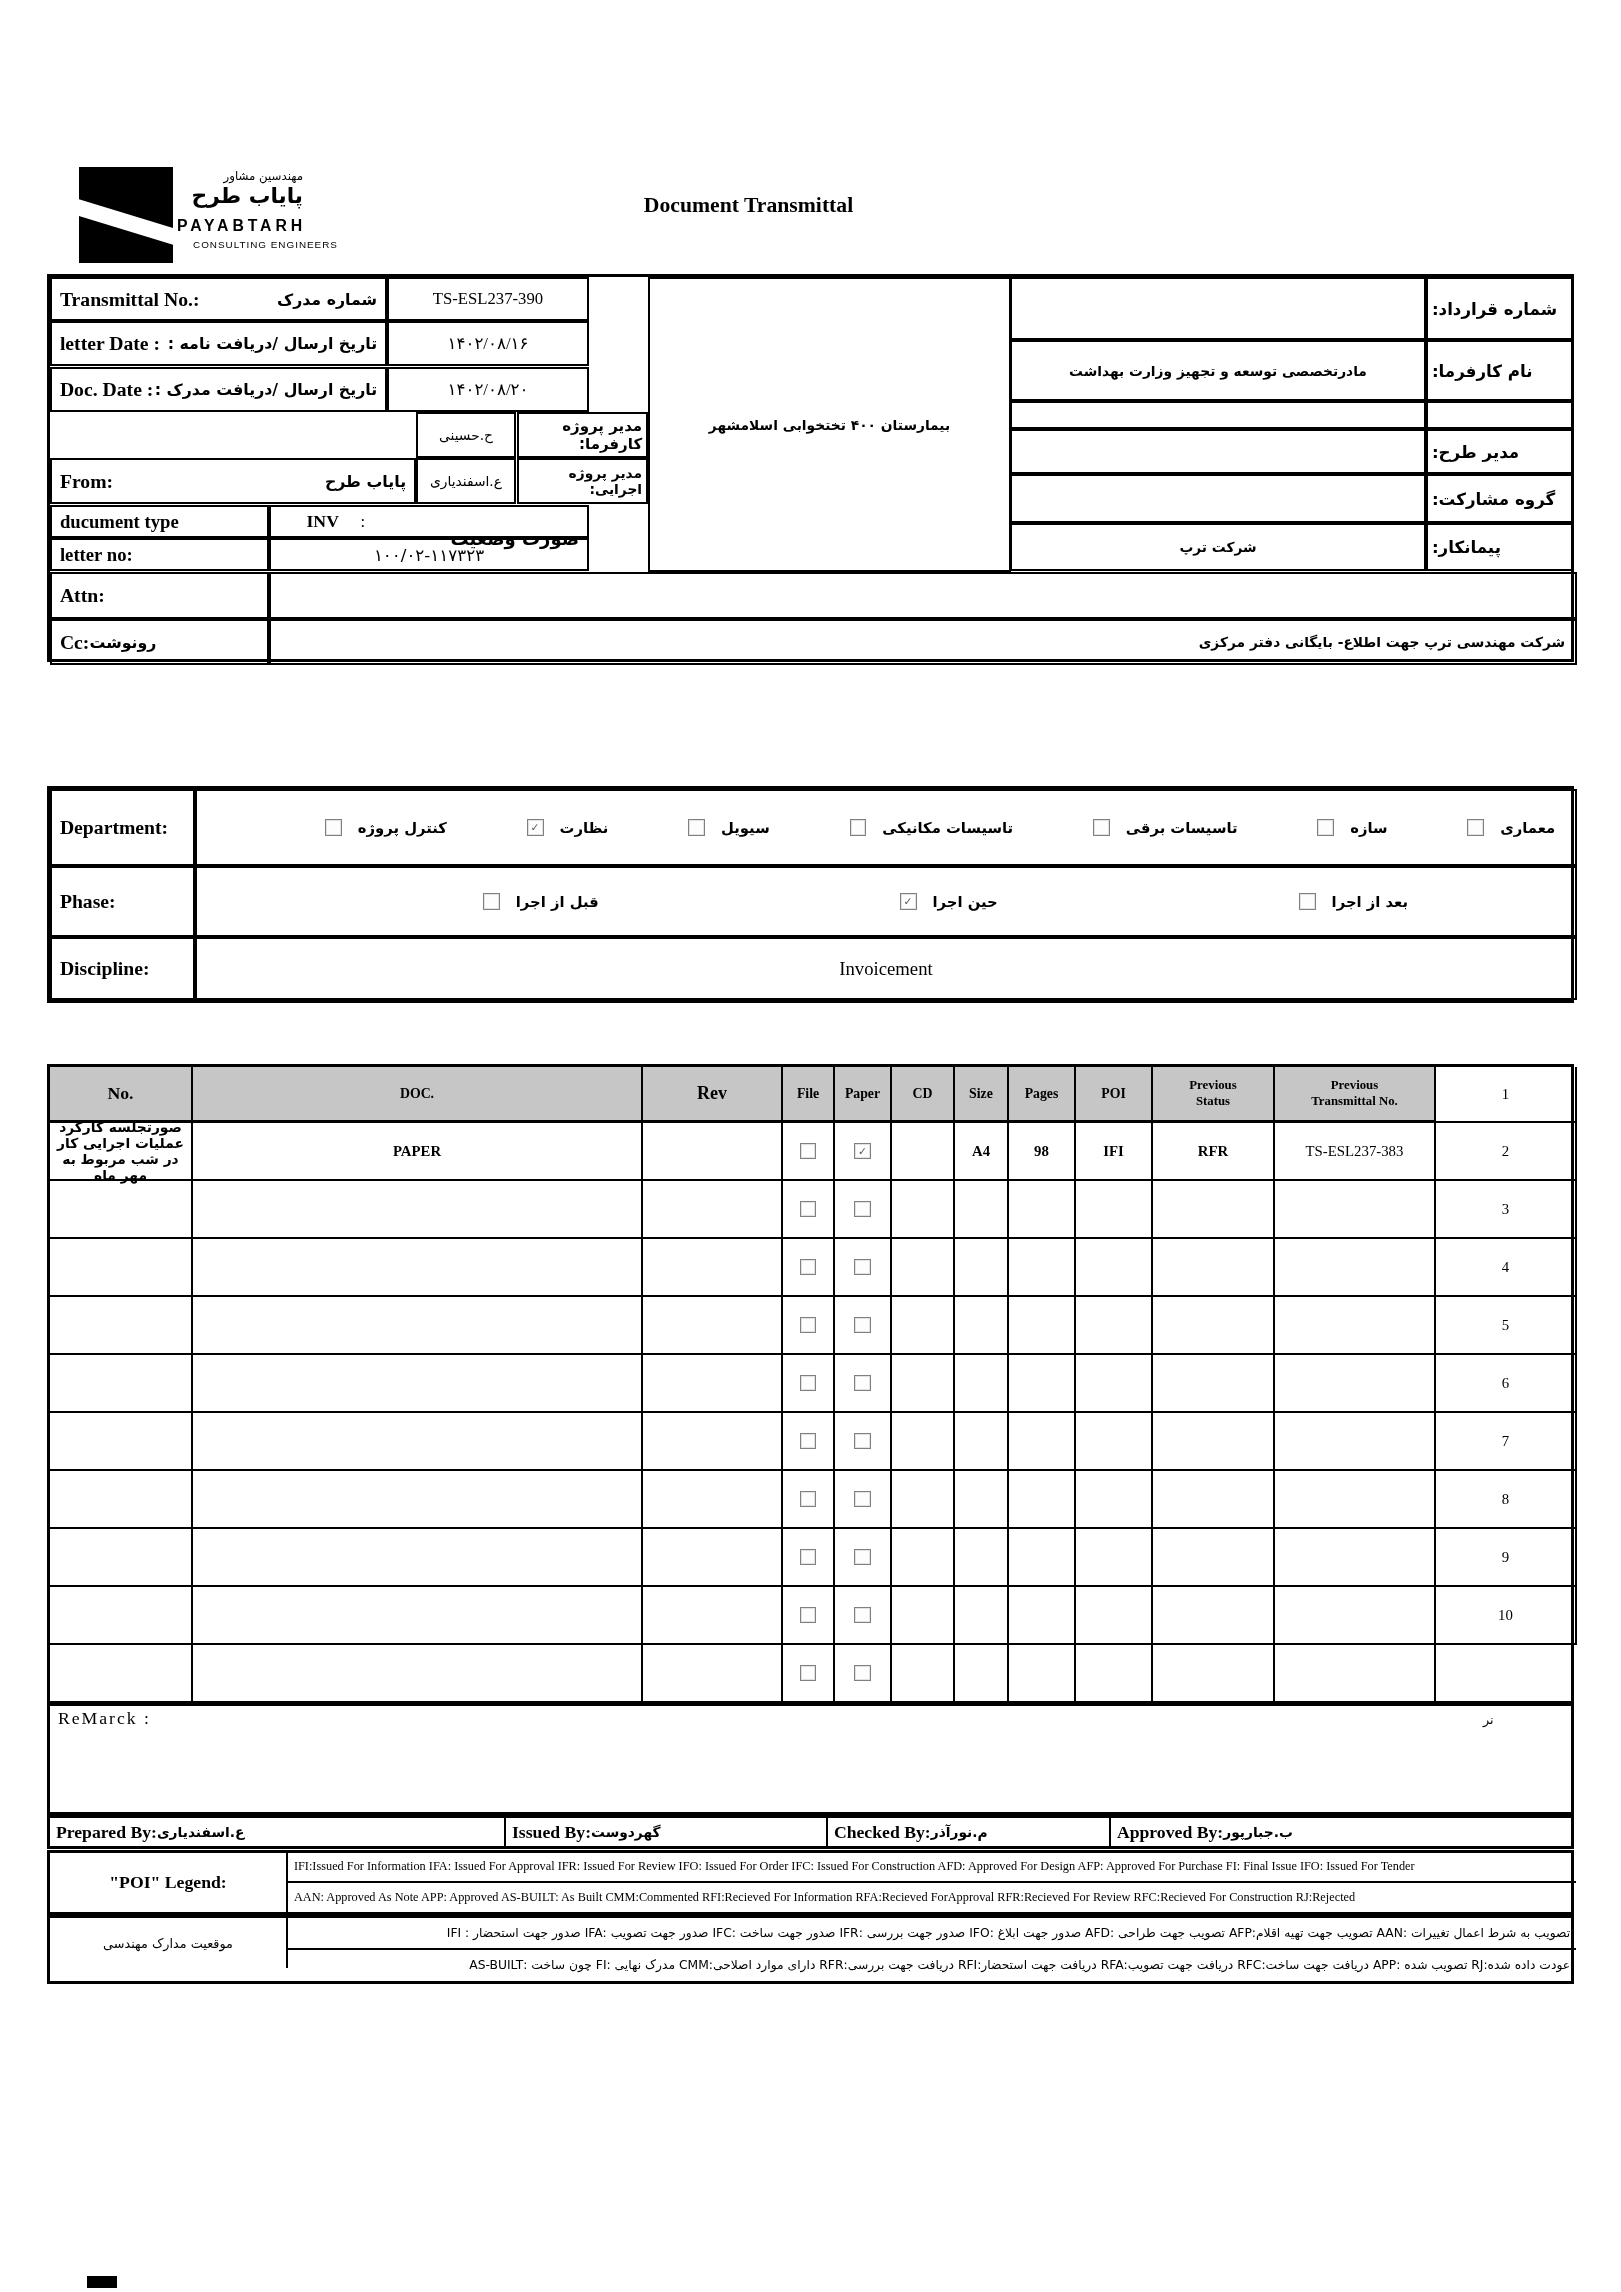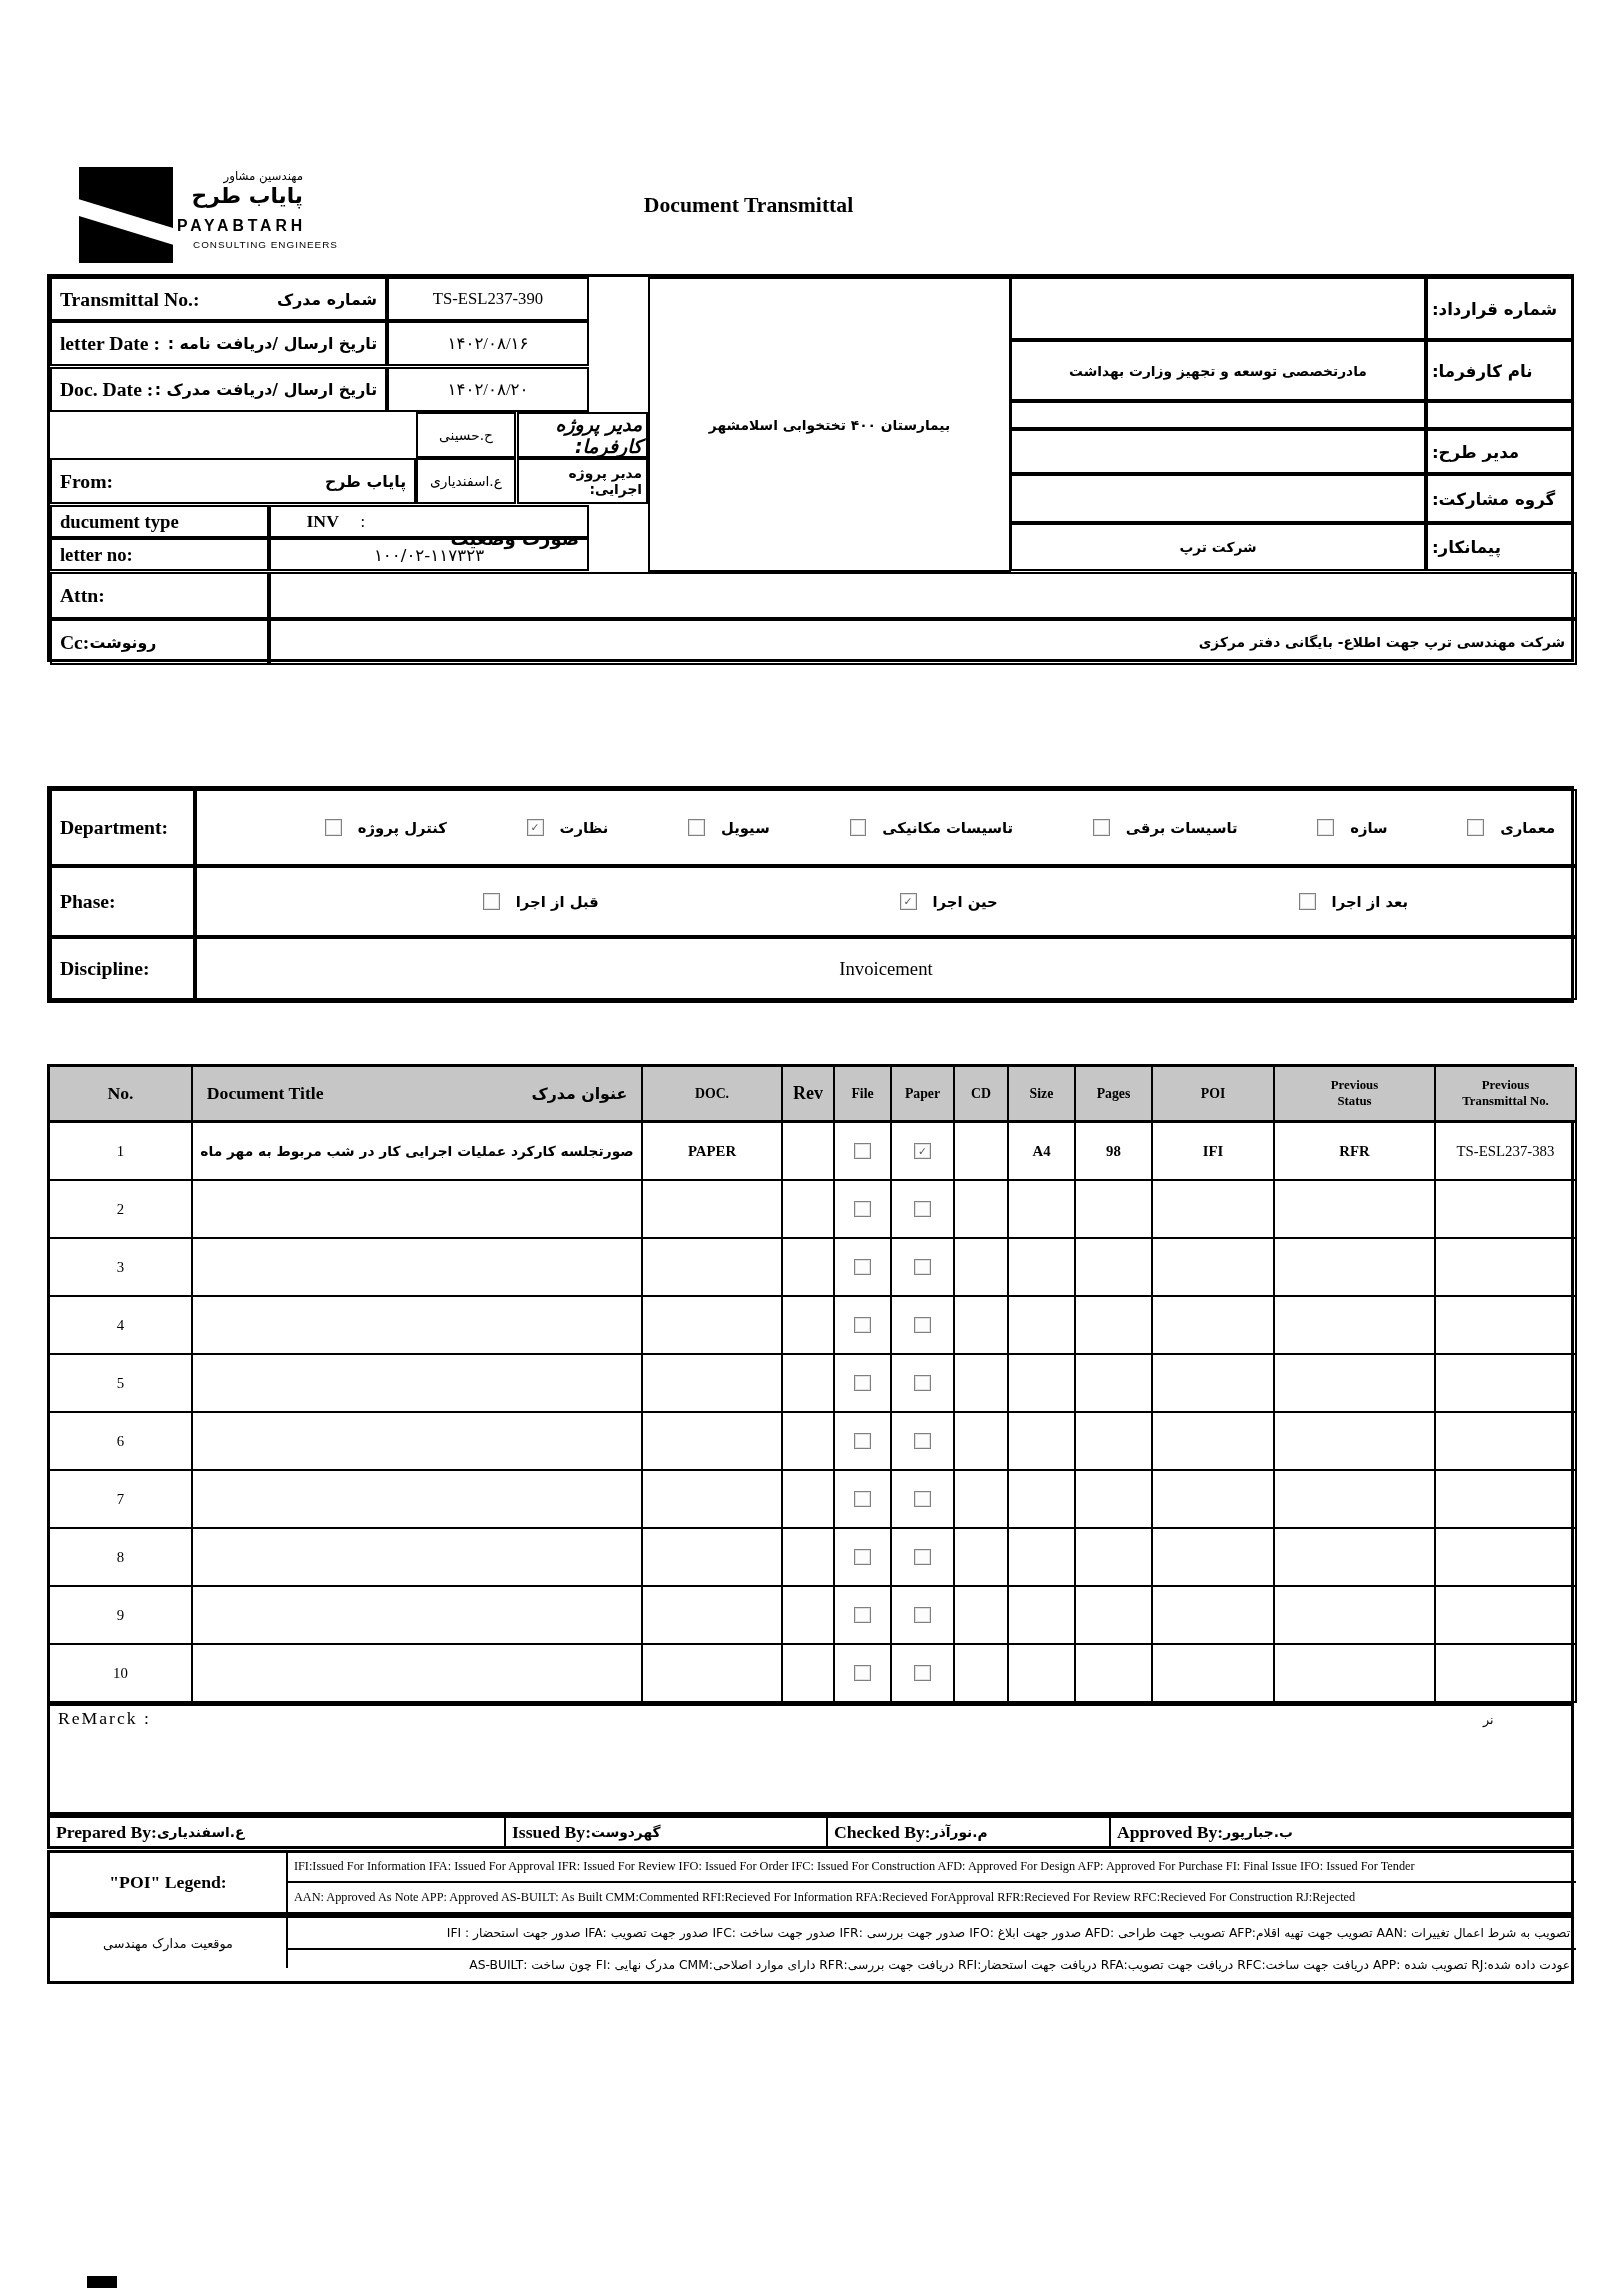--- a/index.html
+++ b/index.html
@@ -86,21 +86,21 @@
       <span class="falbl fa">تاریخ ارسال /دریافت مدرک  :</span>
     </div>
     <div class="cell val" style="left:337px;top:90px;width:202px;height:45px;">
       <span class="value-text">۱۴۰۲/۰۸/۲۰</span>
     </div>
 
     <div class="cell val" style="left:366px;top:135px;width:100px;height:46px;">
       <span class="falbl fa" style="font-weight:normal;font-size:13.8px;">ح.حسینی</span>
     </div>
     <div class="cell" style="left:467px;top:135px;width:131px;height:46px;padding:0 3.9px;">
-      <span class="falbl fa" style="font-size:19px;font-style:italic;">مدیر پروژه کارفرما:</span>
+      <span class="falbl fa" style="font-size:15px;">مدیر پروژه کارفرما:</span>
     </div>
     <div class="cell lblrow" style="left:0;top:181px;width:366px;height:46px;">
       <span class="enlbl">From:</span>
       <span class="falbl fa">پایاب طرح</span>
     </div>
     <div class="cell val" style="left:366px;top:181px;width:100px;height:46px;">
       <span class="falbl fa" style="font-weight:normal;font-size:13.8px;">ع.اسفندیاری</span>
     </div>
     <div class="cell" style="left:467px;top:181px;width:131px;height:46px;padding:0 3.9px;">
       <span class="falbl fa" style="font-size:13.8px;">مدیر پروژه اجرایی:</span>
@@ -228,24 +228,20 @@
     <div class="cell" style="left:0;top:148px;width:145px;height:63px;">
       <span class="class-label">Discipline:</span>
     </div>
     <div class="cell val" style="left:145px;top:148px;width:1382px;height:63px;">
       <span style="font-size:18.7px;">Invoicement</span>
     </div>
   </div>
 
   <div class="grid">
     <div class="hcell big">No.</div>
-    <div class="hcell big h-title">
-      <span>Document Title</span>
-      <span class="fa" style="font-size:15.8px;">عنوان مدرک</span>
-    </div>
     <div class="hcell">DOC.</div>
     <div class="hcell" style="font-size:18px;">Rev</div>
     <div class="hcell">File</div>
     <div class="hcell">Paper</div>
     <div class="hcell">CD</div>
     <div class="hcell">Size</div>
     <div class="hcell">Pages</div>
     <div class="hcell">POI</div>
     <div class="hcell" style="font-size:12.8px;">Previous
 Status</div>

